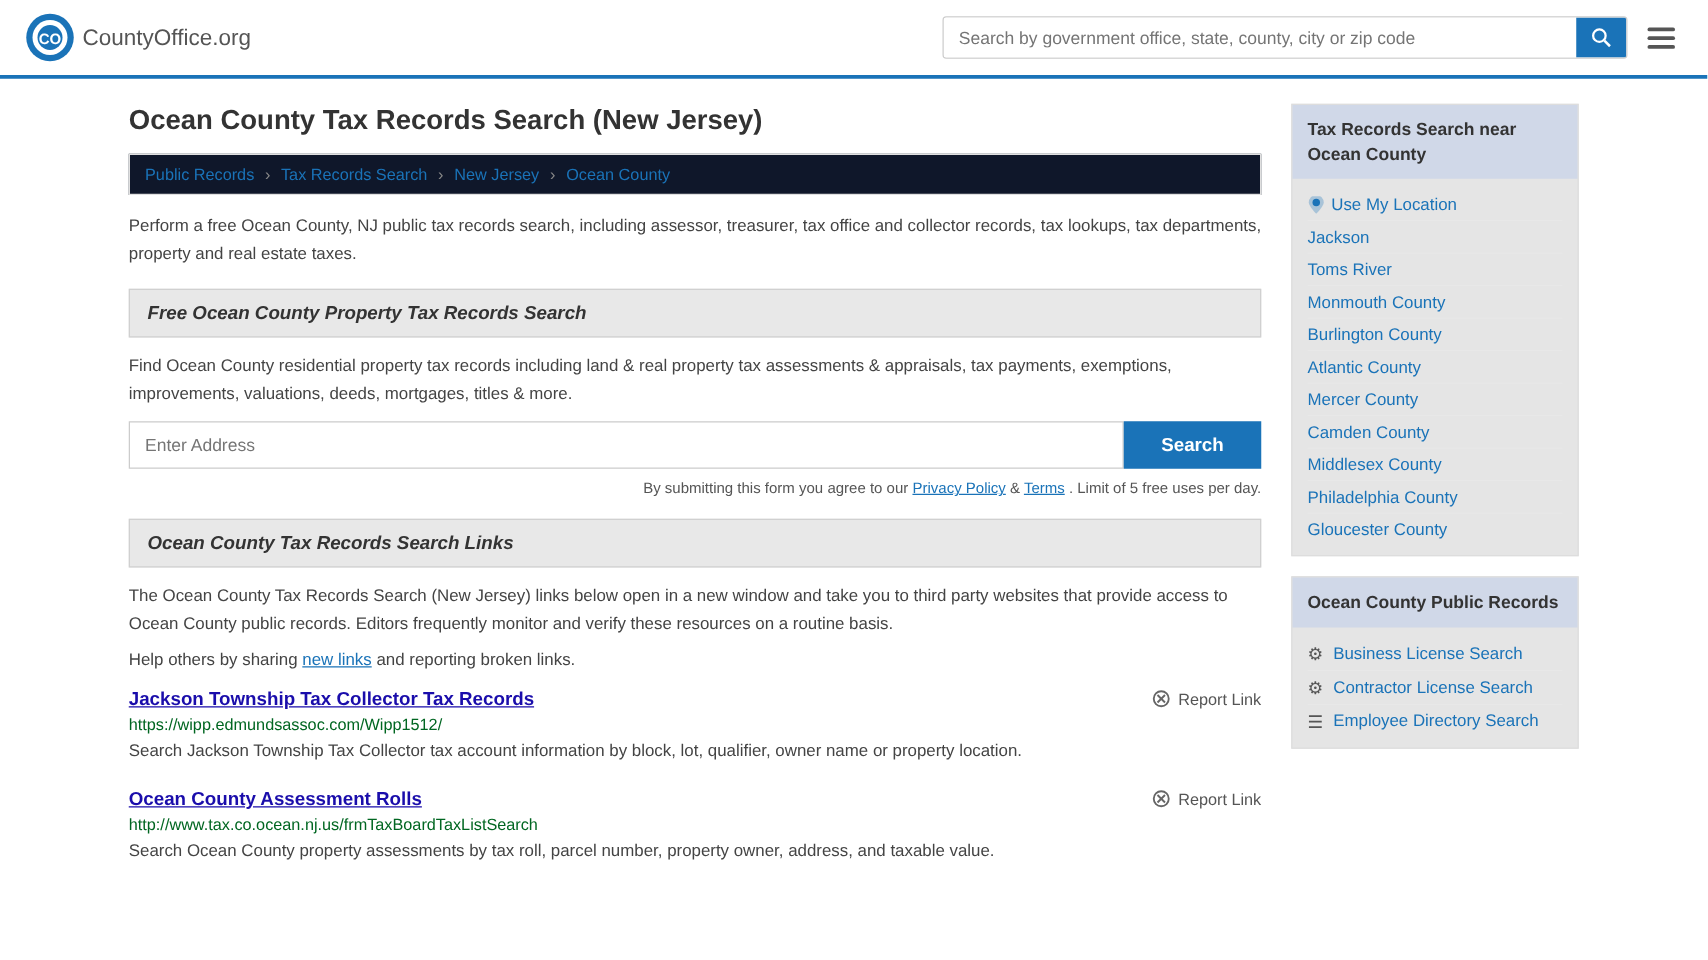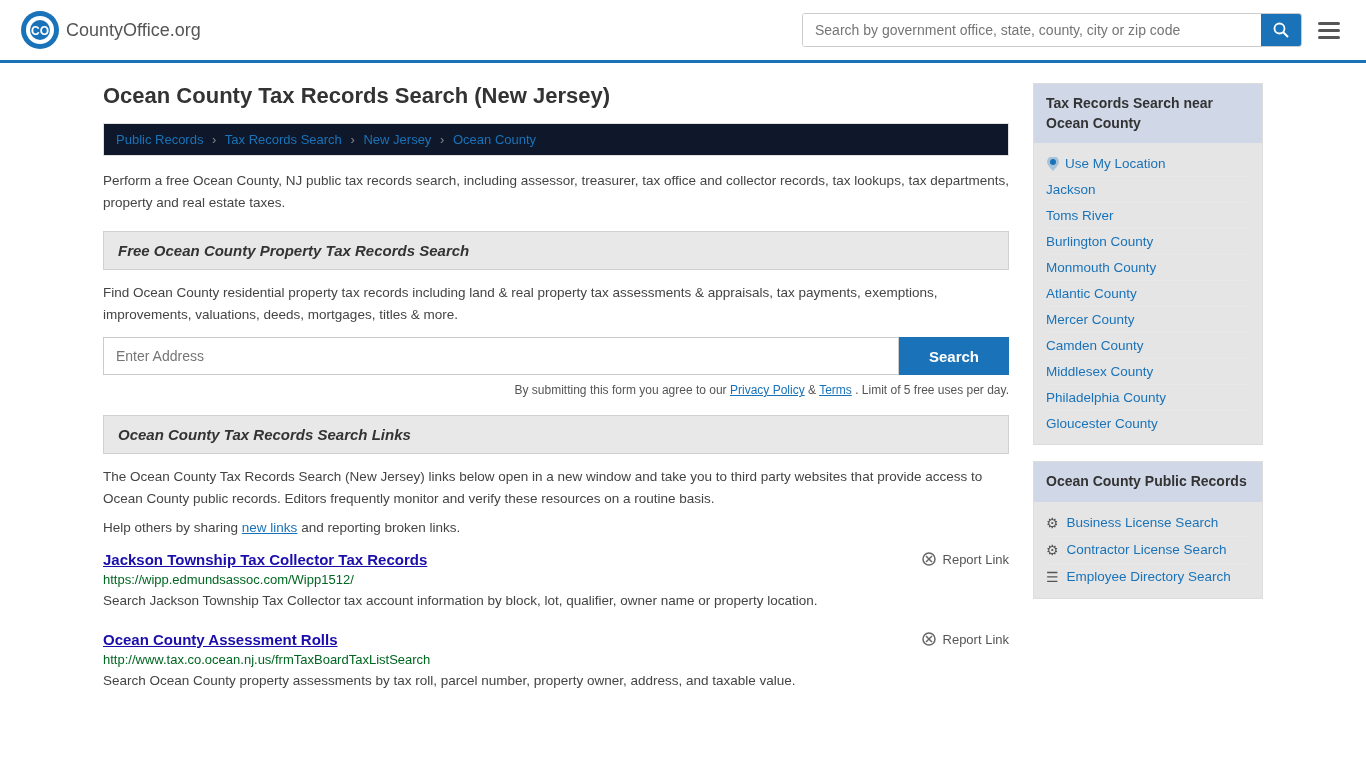--- a/index.html
+++ b/index.html
@@ -36,21 +36,21 @@
       display: flex;
       align-items: center;
       gap: 10px;
     }
     .search-bar {
       display: flex;
       align-items: center;
       border: 1px solid #ccc;
       border-radius: 3px;
       overflow: hidden;
-      width: 500px;
+      width: 548px;
       justify-content: space-between;
     }
     .search-bar input {
       border: none;
       outline: none;
       padding: 8px 12px;
       font-size: 14px;
       flex: 1;
       color: #999;
     }
@@ -404,22 +404,22 @@
       <div class="sidebar-box-content">
         <a href="#" class="use-location">
           <svg width="14" height="14" viewBox="0 0 14 14">
             <circle cx="7" cy="5" r="3" fill="#1a73b8"></circle>
             <path d="M7 14 C7 14, 1 8, 1 5 a6 6 0 0 1 12 0 C13 8, 7 14, 7 14Z" fill="#1a73b8" opacity="0.3"></path>
           </svg>
           <span>Use My Location</span>
         </a>
         <a href="#" class="sidebar-link">Jackson</a>
         <a href="#" class="sidebar-link">Toms River</a>
+        <a href="#" class="sidebar-link">Monmouth County</a>
         <a href="#" class="sidebar-link">Burlington County</a>
-        <a href="#" class="sidebar-link">Monmouth County</a>
         <a href="#" class="sidebar-link">Atlantic County</a>
         <a href="#" class="sidebar-link">Mercer County</a>
         <a href="#" class="sidebar-link">Camden County</a>
         <a href="#" class="sidebar-link">Middlesex County</a>
         <a href="#" class="sidebar-link">Philadelphia County</a>
         <a href="#" class="sidebar-link">Gloucester County</a>
       </div>
     </div>
 
     <div class="sidebar-box">

